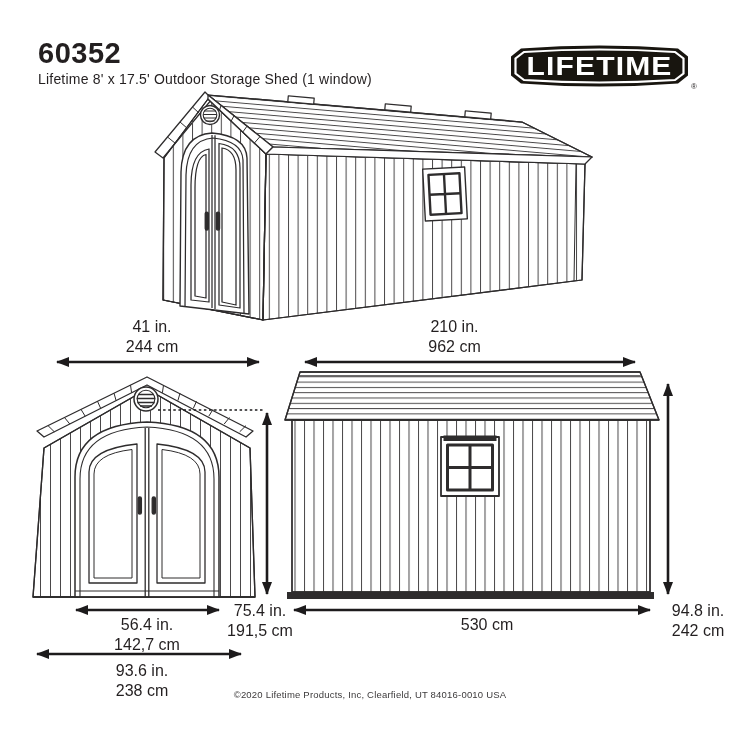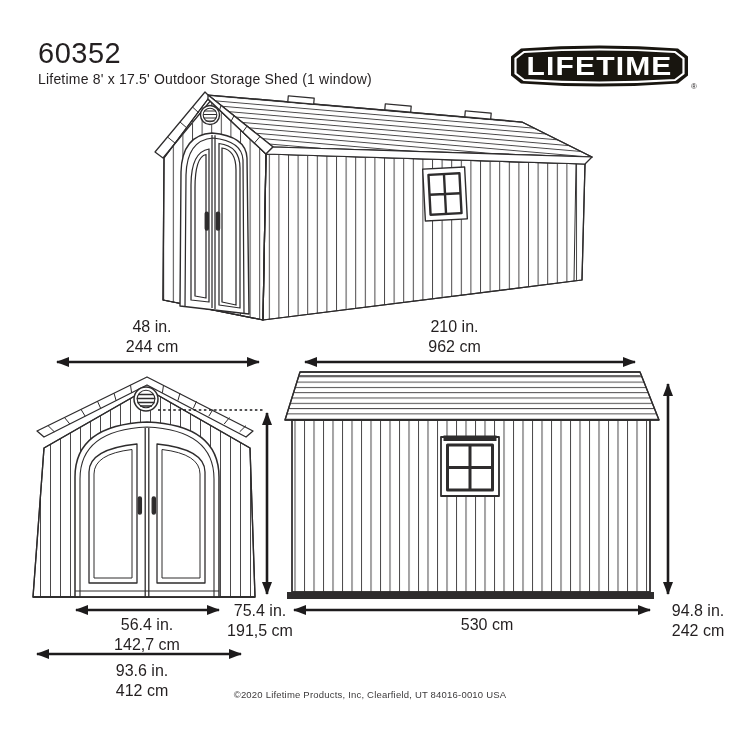--- a/index.html
+++ b/index.html
@@ -1,21 +1,21 @@
 <!DOCTYPE html>
 <html><head>
 <meta charset="utf-8">
 <style>
   html,body{margin:0;padding:0}
   body{
     width:740px;height:740px;position:relative;background:#ffffff;
     font-family:"Liberation Sans",sans-serif;color:#231f20;overflow:hidden;
   }
   .title-block{position:absolute;left:38px;top:38px}
-  .model{font-size:29px;font-weight:normal;letter-spacing:.5px;line-height:30px}
+  .model{font-size:29px;font-weight:bold;letter-spacing:.5px;line-height:30px}
   .subtitle{font-size:14px;letter-spacing:.2px;margin-top:3px}
   .logo-wrap{position:absolute;left:508px;top:43px;width:183px;height:46px}
   .reg-mark{position:absolute;left:691px;top:82px;font-size:8px;color:#231f20}
   .dim{position:absolute;font-size:16px;line-height:20px;text-align:center;white-space:nowrap}
   .dim.align-left{text-align:center}
   .copyright{position:absolute;left:0;top:689px;width:740px;text-align:center;
     font-size:9.5px;letter-spacing:.2px;color:#3c3a3b}
   svg{position:absolute;display:block}
   .artwork{stroke:#2e2c2d;fill:none}
 </style>
@@ -181,38 +181,38 @@
     <path d="M76,610 H219" marker-start="url(#ah)" marker-end="url(#ah)"></path>
     <path d="M37,654 H241" marker-start="url(#ah)" marker-end="url(#ah)"></path>
     <path d="M294,610 H650" marker-start="url(#ah)" marker-end="url(#ah)"></path>
     <path d="M267,413 V594" marker-start="url(#ah)" marker-end="url(#ah)"></path>
     <path d="M668,384 V594" marker-start="url(#ah)" marker-end="url(#ah)"></path>
     <path d="M158,410 H264" stroke-width="1.6" stroke-dasharray="2.5,2.6"></path>
   </g>
 </svg>
 
 <div class="dim" style="left:92px;top:317px;width:120px">
-  <div>48 in.</div>
+  <div>41 in.</div>
   <div>244 cm</div>
 </div>
 <div class="dim" style="left:394px;top:317px;width:121px">
   <div>210 in.</div>
   <div>962 cm</div>
 </div>
 <div class="dim" style="left:87px;top:615px;width:120px">
   <div>56.4 in.</div>
   <div>142,7 cm</div>
 </div>
 <div class="dim" style="left:200px;top:601px;width:120px">
   <div>75.4 in.</div>
   <div>191,5 cm</div>
 </div>
 <div class="dim" style="left:82px;top:661px;width:120px">
   <div>93.6 in.</div>
-  <div>412 cm</div>
+  <div>238 cm</div>
 </div>
 <div class="dim" style="left:427px;top:615px;width:120px">
   <div>530 cm</div>
 </div>
 <div class="dim align-left" style="left:656px;top:601px;width:84px">
   <div>94.8 in.</div>
   <div>242 cm</div>
 </div>
 
 <div class="copyright">©2020 Lifetime Products, Inc, Clearfield, UT 84016-0010 USA</div>

